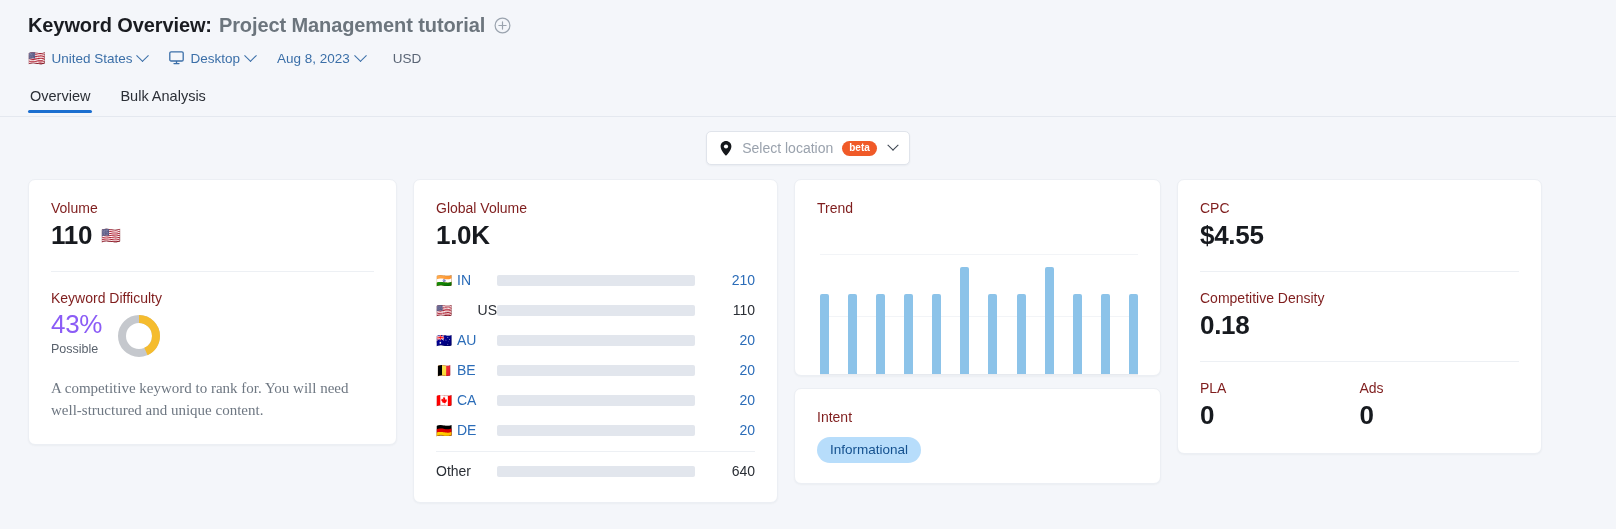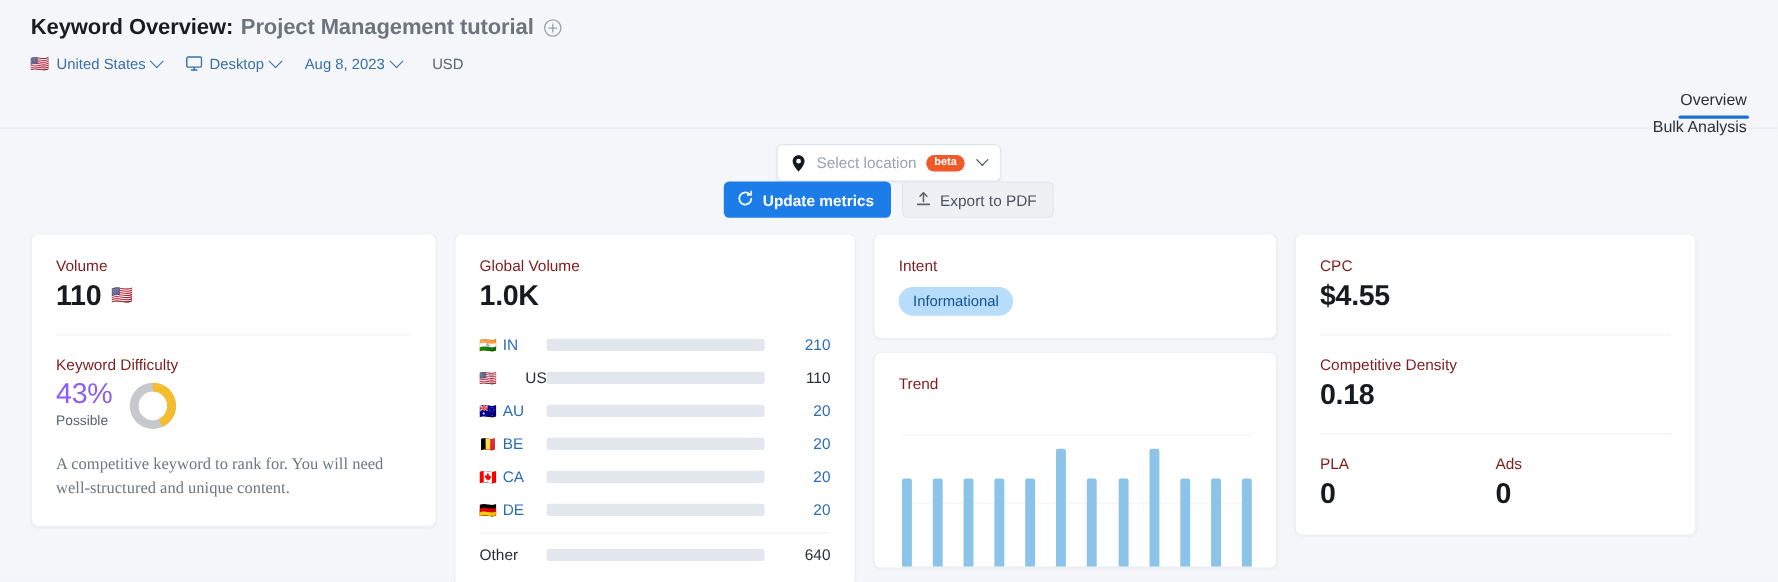--- a/index.html
+++ b/index.html
@@ -36,22 +36,22 @@
     display: inline-block; width: 9px; height: 9px; margin-left: 6px;
     border-right: 1.6px solid #3b6fa8; border-bottom: 1.6px solid #3b6fa8;
     transform: rotate(45deg) translate(-2px,-2px);
   }
   .sep { width: 22px; }
   .monitor-icon { margin-right: 6px; display: inline-flex; }
   .usd { color: #5a6575; margin-left: 28px; font-size: 13.5px; }
 
   
   .tabs {
-    display: flex; align-items: flex-end; margin-top: 12px; padding-left: 28px;
-    height: 34px; position: relative; flex-direction: column;
+    display: flex; align-items: center; margin-top: 12px; padding-left: 28px;
+    height: 34px; position: relative;
   }
   .tabbar-line {
     position: absolute; left: 0; right: 0; bottom: 0; height: 1px; background: #e4e8ef;
   }
   .tab {
     font-size: 14.5px; color: #2b2f36; padding: 0 2px 9px 2px; margin-right: 26px;
     cursor: pointer; position: relative;
   }
   .tab.active::after {
     content: ""; position: absolute; left: 0; right: 0; bottom: 0;
@@ -220,41 +220,20 @@
       <svg width="16" height="17" viewBox="0 0 16 17">
           <path d="M8 1.1c-3 0-5.4 2.4-5.4 5.4 0 4 5.4 9.3 5.4 9.3s5.4-5.3 5.4-9.3c0-3-2.4-5.4-5.4-5.4z" fill="#15181c"></path>
           <circle cx="8" cy="6.5" r="2.1" fill="#fff"></circle>
         </svg>
     </span>
     <span class="loc-placeholder">Select location</span>
     <span class="beta-badge">beta</span>
     <i class="chev-dark"></i>
   </div>
 
-  <div class="toolbar-right">
-    <button class="btn-primary">
-      <span>
-        <svg width="15" height="15" viewBox="0 0 15 15">
-            <path d="M13 7.5a5.5 5.5 0 1 1-1.7-4" fill="none" stroke="#fff" stroke-width="1.6" stroke-linecap="round"></path>
-            <path d="M12.9 0.9v3.2H9.7" fill="none" stroke="#fff" stroke-width="1.6" stroke-linecap="round" stroke-linejoin="round"></path>
-          </svg>
-      </span>
-      <span>Update metrics</span>
-    </button>
-    <button class="btn-secondary">
-      <span>
-        <svg width="15" height="15" viewBox="0 0 15 15">
-            <path d="M7.5 10.5V2.4" fill="none" stroke="#5b636e" stroke-width="1.4" stroke-linecap="round"></path>
-            <path d="M4.4 5.4L7.5 2.3l3.1 3.1" fill="none" stroke="#5b636e" stroke-width="1.4" stroke-linecap="round" stroke-linejoin="round"></path>
-            <path d="M2.2 12.8h10.6" stroke="#5b636e" stroke-width="1.4" stroke-linecap="round"></path>
-          </svg>
-      </span>
-      <span>Export to PDF</span>
-    </button>
-  </div>
 </div>
 
 <div class="grid">
 
   <div class="col col-1">
     <div class="card">
       <div class="card-pad">
         <div class="metric-label">Volume</div>
         <div class="metric-value">
           <span>110</span>
@@ -335,27 +314,20 @@
           <span class="gv-track">
             <span class="gv-fill" id="other-fill" style="width: 62%; background: rgb(51, 172, 233);"></span>
           </span>
           <span class="gv-val dark">640</span>
         </div>
       </div>
     </div>
   </div>
 
   <div class="col col-3">
-    <div class="card">
-      <div class="card-pad" style="padding-bottom:20px">
-        <div class="metric-label">Intent</div>
-        <span class="intent-pill">Informational</span>
-      </div>
-    </div>
-
     <div class="card">
       <div class="card-pad" style="padding-bottom:0">
         <div class="metric-label">Trend</div>
         <div class="trend-chart">
           <div class="gridline" style="top:14px"></div>
           <div class="gridline" style="top:76px"></div>
           <div class="baseline"></div>
           <div class="bars" id="trend-bars">
               <div class="bar" title="1" style="height: 60%; background: rgb(140, 195, 233);"></div>
               <div class="bar" title="2" style="height: 60%; background: rgb(140, 195, 233);"></div>
@@ -366,20 +338,27 @@
               <div class="bar" title="7" style="height: 60%; background: rgb(140, 195, 233);"></div>
               <div class="bar" title="8" style="height: 60%; background: rgb(140, 195, 233);"></div>
               <div class="bar" title="9" style="height: 80%; background: rgb(140, 195, 233);"></div>
               <div class="bar" title="10" style="height: 60%; background: rgb(140, 195, 233);"></div>
               <div class="bar" title="11" style="height: 60%; background: rgb(140, 195, 233);"></div>
               <div class="bar" title="12" style="height: 60%; background: rgb(140, 195, 233);"></div>
             </div>
         </div>
       </div>
     </div>
+
+    <div class="card">
+      <div class="card-pad" style="padding-bottom:20px">
+        <div class="metric-label">Intent</div>
+        <span class="intent-pill">Informational</span>
+      </div>
+    </div>
   </div>
 
   <div class="col col-4">
     <div class="card">
       <div class="card-pad">
         <div class="metric-label">CPC</div>
         <div class="metric-value">$4.55</div>
 
         <div class="divider"></div>
 

